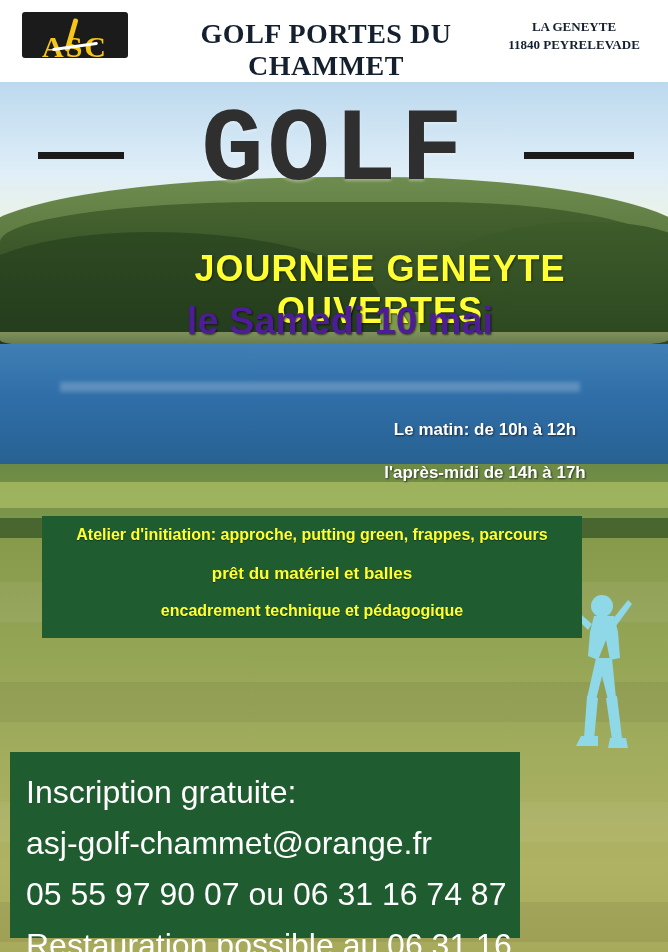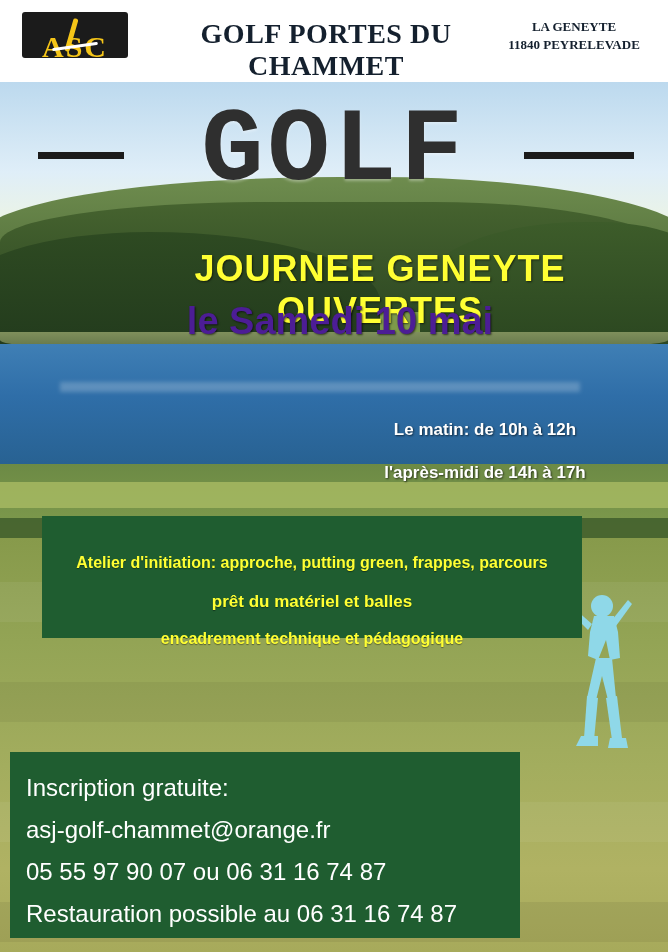--- a/index.html
+++ b/index.html
@@ -259,37 +259,37 @@
     padding: 0;
   }
   .green-box div {
     text-align: center;
     color: #ffff33;
     font-family: "Liberation Sans", sans-serif;
     font-weight: bold;
     font-size: 16px;
     text-shadow: 0 1px 1px rgba(0,0,0,0.4);
   }
-  .gb1 { margin-top: 38px; }
+  .gb1 { margin-top: 10px; }
   .gb2 { margin-top: 20px; font-size: 17px !important; }
   .gb3 { margin-top: 18px; }
 
   .bottom-box {
     position: absolute;
     left: 10px;
     top: 752px;
     width: 510px;
     height: 186px;
     background: #1f5d30;
     z-index: 6;
   }
   .bottom-box div {
     color: #ffffff;
     font-family: "Liberation Sans", sans-serif;
-    font-size: 24px;
+    font-size: 32px;
     margin-left: 16px;
   }
   .bb1 { margin-top: 22px; }
   .bb2 { margin-top: 14px; }
   .bb3 { margin-top: 14px; }
   .bb4 { margin-top: 14px; }
 </style>
 </head>
 <body>
 

